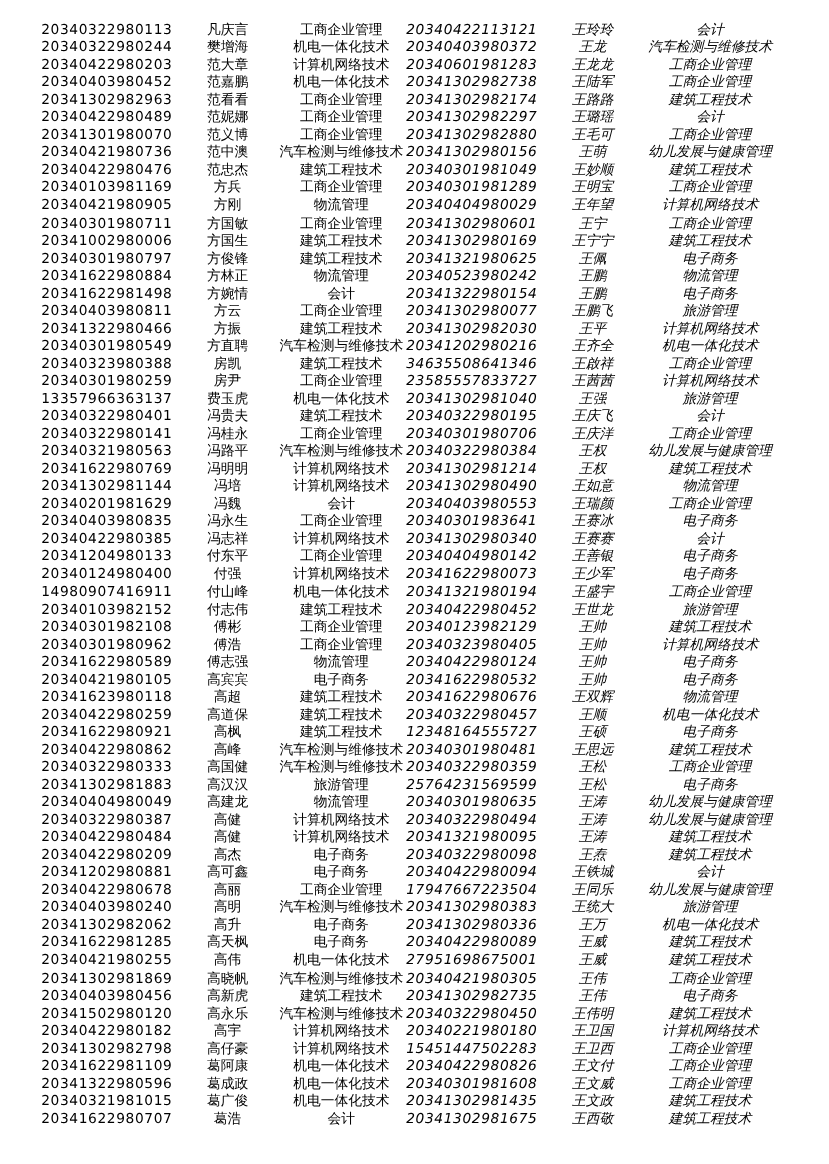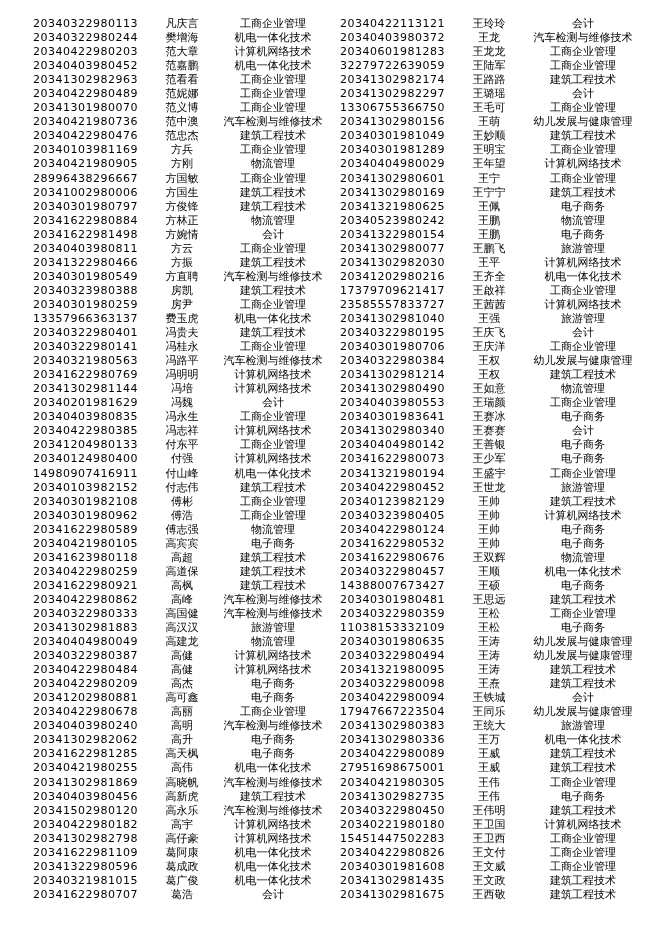--- a/index.html
+++ b/index.html
@@ -18,22 +18,22 @@
   .page {
     display: flex;
     padding: 16px 0 0 33px;
     box-sizing: border-box;
   }
   .roster-col {
     flex: none;
     width: 292px;
   }
   .roster-col.right {
-    margin-left: 15px;
     width: 298px;
+    font-style: italic;
   }
   .row {
     display: grid;
     grid-template-columns: 110px 78px 1fr;
     height: 14.06px;
     align-items: center;
     white-space: nowrap;
   }
   .cell-id {
     text-align: left;
@@ -101,21 +101,21 @@
         <span class="cell-id">20340103981169</span>
         <span class="cell-name">方兵</span>
         <span class="cell-major">工商企业管理</span>
       </div>
       <div class="row">
         <span class="cell-id">20340421980905</span>
         <span class="cell-name">方刚</span>
         <span class="cell-major">物流管理</span>
       </div>
       <div class="row">
-        <span class="cell-id">28996438296667</span>
+        <span class="cell-id">20340301980711</span>
         <span class="cell-name">方国敏</span>
         <span class="cell-major">工商企业管理</span>
       </div>
       <div class="row">
         <span class="cell-id">20341002980006</span>
         <span class="cell-name">方国生</span>
         <span class="cell-major">建筑工程技术</span>
       </div>
       <div class="row">
         <span class="cell-id">20340301980797</span>
@@ -378,36 +378,36 @@
         <span class="cell-id">20340403980372</span>
         <span class="cell-name">王龙</span>
         <span class="cell-major">汽车检测与维修技术</span>
       </div>
       <div class="row">
         <span class="cell-id">20340601981283</span>
         <span class="cell-name">王龙龙</span>
         <span class="cell-major">工商企业管理</span>
       </div>
       <div class="row">
-        <span class="cell-id">32279722639059</span>
+        <span class="cell-id">20341302982738</span>
         <span class="cell-name">王陆军</span>
         <span class="cell-major">工商企业管理</span>
       </div>
       <div class="row">
         <span class="cell-id">20341302982174</span>
         <span class="cell-name">王路路</span>
         <span class="cell-major">建筑工程技术</span>
       </div>
       <div class="row">
         <span class="cell-id">20341302982297</span>
         <span class="cell-name">王璐瑶</span>
         <span class="cell-major">会计</span>
       </div>
       <div class="row">
-        <span class="cell-id">13306755366750</span>
+        <span class="cell-id">20341302982880</span>
         <span class="cell-name">王毛可</span>
         <span class="cell-major">工商企业管理</span>
       </div>
       <div class="row">
         <span class="cell-id">20341302980156</span>
         <span class="cell-name">王萌</span>
         <span class="cell-major">幼儿发展与健康管理</span>
       </div>
       <div class="row">
         <span class="cell-id">20340301981049</span>
@@ -458,21 +458,21 @@
         <span class="cell-id">20341302982030</span>
         <span class="cell-name">王平</span>
         <span class="cell-major">计算机网络技术</span>
       </div>
       <div class="row">
         <span class="cell-id">20341202980216</span>
         <span class="cell-name">王齐全</span>
         <span class="cell-major">机电一体化技术</span>
       </div>
       <div class="row">
-        <span class="cell-id">17379709621417</span>
+        <span class="cell-id">34635508641346</span>
         <span class="cell-name">王啟祥</span>
         <span class="cell-major">工商企业管理</span>
       </div>
       <div class="row">
         <span class="cell-id">23585557833727</span>
         <span class="cell-name">王茜茜</span>
         <span class="cell-major">计算机网络技术</span>
       </div>
       <div class="row">
         <span class="cell-id">20341302981040</span>
@@ -563,36 +563,36 @@
         <span class="cell-id">20341622980676</span>
         <span class="cell-name">王双辉</span>
         <span class="cell-major">物流管理</span>
       </div>
       <div class="row">
         <span class="cell-id">20340322980457</span>
         <span class="cell-name">王顺</span>
         <span class="cell-major">机电一体化技术</span>
       </div>
       <div class="row">
-        <span class="cell-id">14388007673427</span>
+        <span class="cell-id">12348164555727</span>
         <span class="cell-name">王硕</span>
         <span class="cell-major">电子商务</span>
       </div>
       <div class="row">
         <span class="cell-id">20340301980481</span>
         <span class="cell-name">王思远</span>
         <span class="cell-major">建筑工程技术</span>
       </div>
       <div class="row">
         <span class="cell-id">20340322980359</span>
         <span class="cell-name">王松</span>
         <span class="cell-major">工商企业管理</span>
       </div>
       <div class="row">
-        <span class="cell-id">11038153332109</span>
+        <span class="cell-id">25764231569599</span>
         <span class="cell-name">王松</span>
         <span class="cell-major">电子商务</span>
       </div>
       <div class="row">
         <span class="cell-id">20340301980635</span>
         <span class="cell-name">王涛</span>
         <span class="cell-major">幼儿发展与健康管理</span>
       </div>
       <div class="row">
         <span class="cell-id">20340322980494</span>

